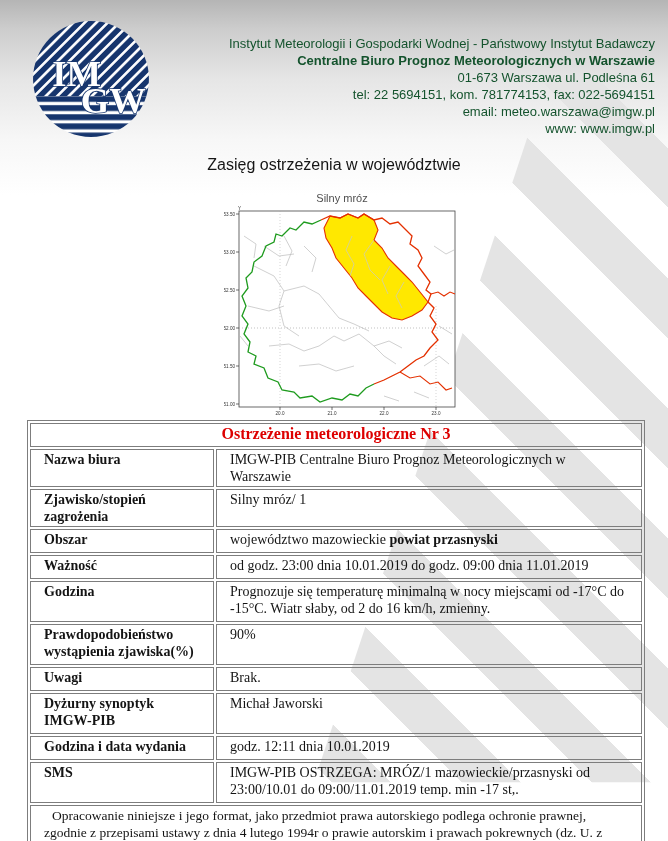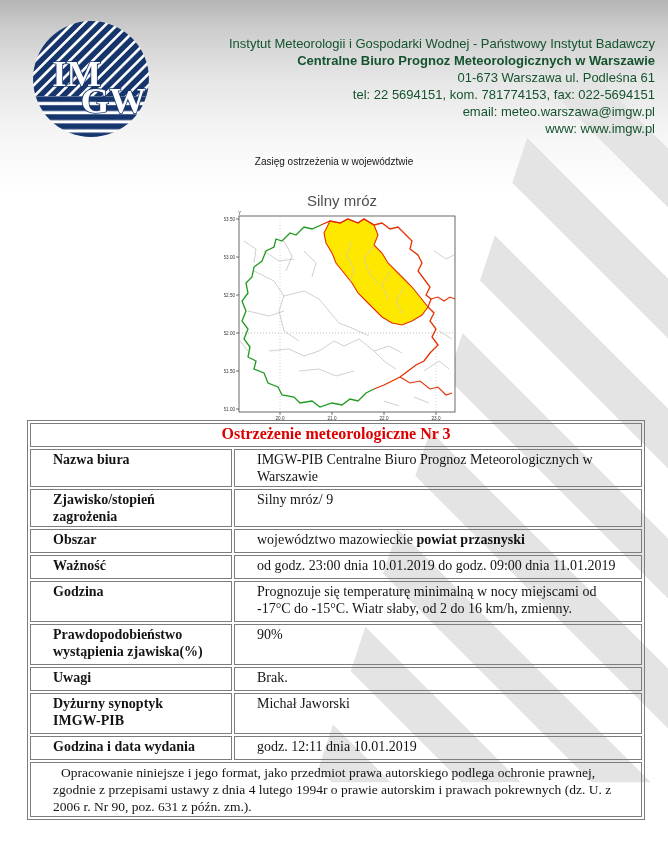--- a/index.html
+++ b/index.html
@@ -21,33 +21,33 @@
   
   .logo{position:absolute; left:30px; top:18px; width:122px; height:122px;}
   .contact{
     position:absolute; right:13px; top:35px; text-align:right;
     color:#14532d; font-size:13px; line-height:17px;
   }
   .contact .b{font-weight:bold;}
   
   .map-title{
     position:absolute; left:0; right:0; top:156px; text-align:center;
-    font-size:10px; color:#161616;
+    font-size:16px; color:#161616;
   }
   .map-fig{position:absolute; left:224px; top:192px; width:236px;}
-  .map-sub{text-align:center; font-size:15px; color:#4f4f4f; margin:0 0 2px 0;}
+  .map-sub{text-align:center; font-size:11px; color:#4f4f4f; margin:0 0 2px 0;}
   .map-svg{display:block;}
   
   .tblwrap{position:absolute; left:27px; top:420px; width:618px;}
   table.warn{
     width:100%; border-collapse:separate; border-spacing:2px;
     border:1px solid #7d7d7d; background:transparent;
     font-family:"Liberation Serif",serif; font-size:14px; color:#141414;
   }
-  table.warn td{border:1px solid #7d7d7d; padding:1px 22px; vertical-align:top; line-height:17px;}
+  table.warn td{border:1px solid #7d7d7d; padding:1px 13px; vertical-align:top; line-height:17px;}
   td.lbl{width:156px; font-weight:bold;font-family:Liberation Serif, serif;}
   td.val{}
   tr.single td{height:20px;}
   tr.tall td{height:37px;}
   td.ttl{
     text-align:center; color:#dd0000; font-weight:bold; font-size:16px;
     height:20px; padding:2px;
   }
   td.legal{font-size:13.5px; line-height:17px; padding:2px 5px 8px 5px;}
   td.legal p{margin:0; text-indent:8px;}
@@ -175,21 +175,21 @@
         <tbody>
             <tr>
           <td class="ttl" colspan="2">Ostrzeżenie meteorologiczne Nr 3</td>
         </tr>
         <tr class="single">
           <td class="lbl">Nazwa biura</td>
           <td class="val">IMGW-PIB Centralne Biuro Prognoz Meteorologicznych w Warszawie</td>
         </tr>
         <tr class="single">
           <td class="lbl">Zjawisko/stopień zagrożenia</td>
-          <td class="val">Silny mróz/ 9</td>
+          <td class="val">Silny mróz/ 1</td>
         </tr>
         <tr class="single">
           <td class="lbl">Obszar</td>
           <td class="val"><span>województwo mazowieckie </span><b>powiat przasnyski</b></td>
         </tr>
         <tr class="single">
           <td class="lbl">Ważność</td>
           <td class="val">od godz. 23:00 dnia 10.01.2019 do godz. 09:00 dnia 11.01.2019</td>
         </tr>
         <tr class="tall">
@@ -204,20 +204,24 @@
           <td class="lbl">Uwagi</td>
           <td class="val">Brak.</td>
         </tr>
         <tr class="tall">
           <td class="lbl">Dyżurny synoptyk IMGW-PIB</td>
           <td class="val">Michał Jaworski</td>
         </tr>
         <tr class="single">
           <td class="lbl">Godzina i data wydania</td>
           <td class="val">godz. 12:11 dnia 10.01.2019</td>
+        </tr>
+        <tr class="tall">
+          <td class="lbl">SMS</td>
+          <td class="val">IMGW-PIB OSTRZEGA: MRÓZ/1 mazowieckie/przasnyski od 23:00/10.01 do 09:00/11.01.2019 temp. min -17 st,.</td>
         </tr>
         <tr>
           <td class="legal" colspan="2">
             <p>Opracowanie niniejsze i jego format, jako przedmiot prawa autorskiego podlega ochronie prawnej, zgodnie z przepisami ustawy z dnia 4 lutego 1994r o prawie autorskim i prawach pokrewnych (dz. U. z 2006 r. Nr 90, poz. 631 z późn. zm.).</p>
 
           </td>
         </tr>
       </tbody>
         </table>
     </div>

